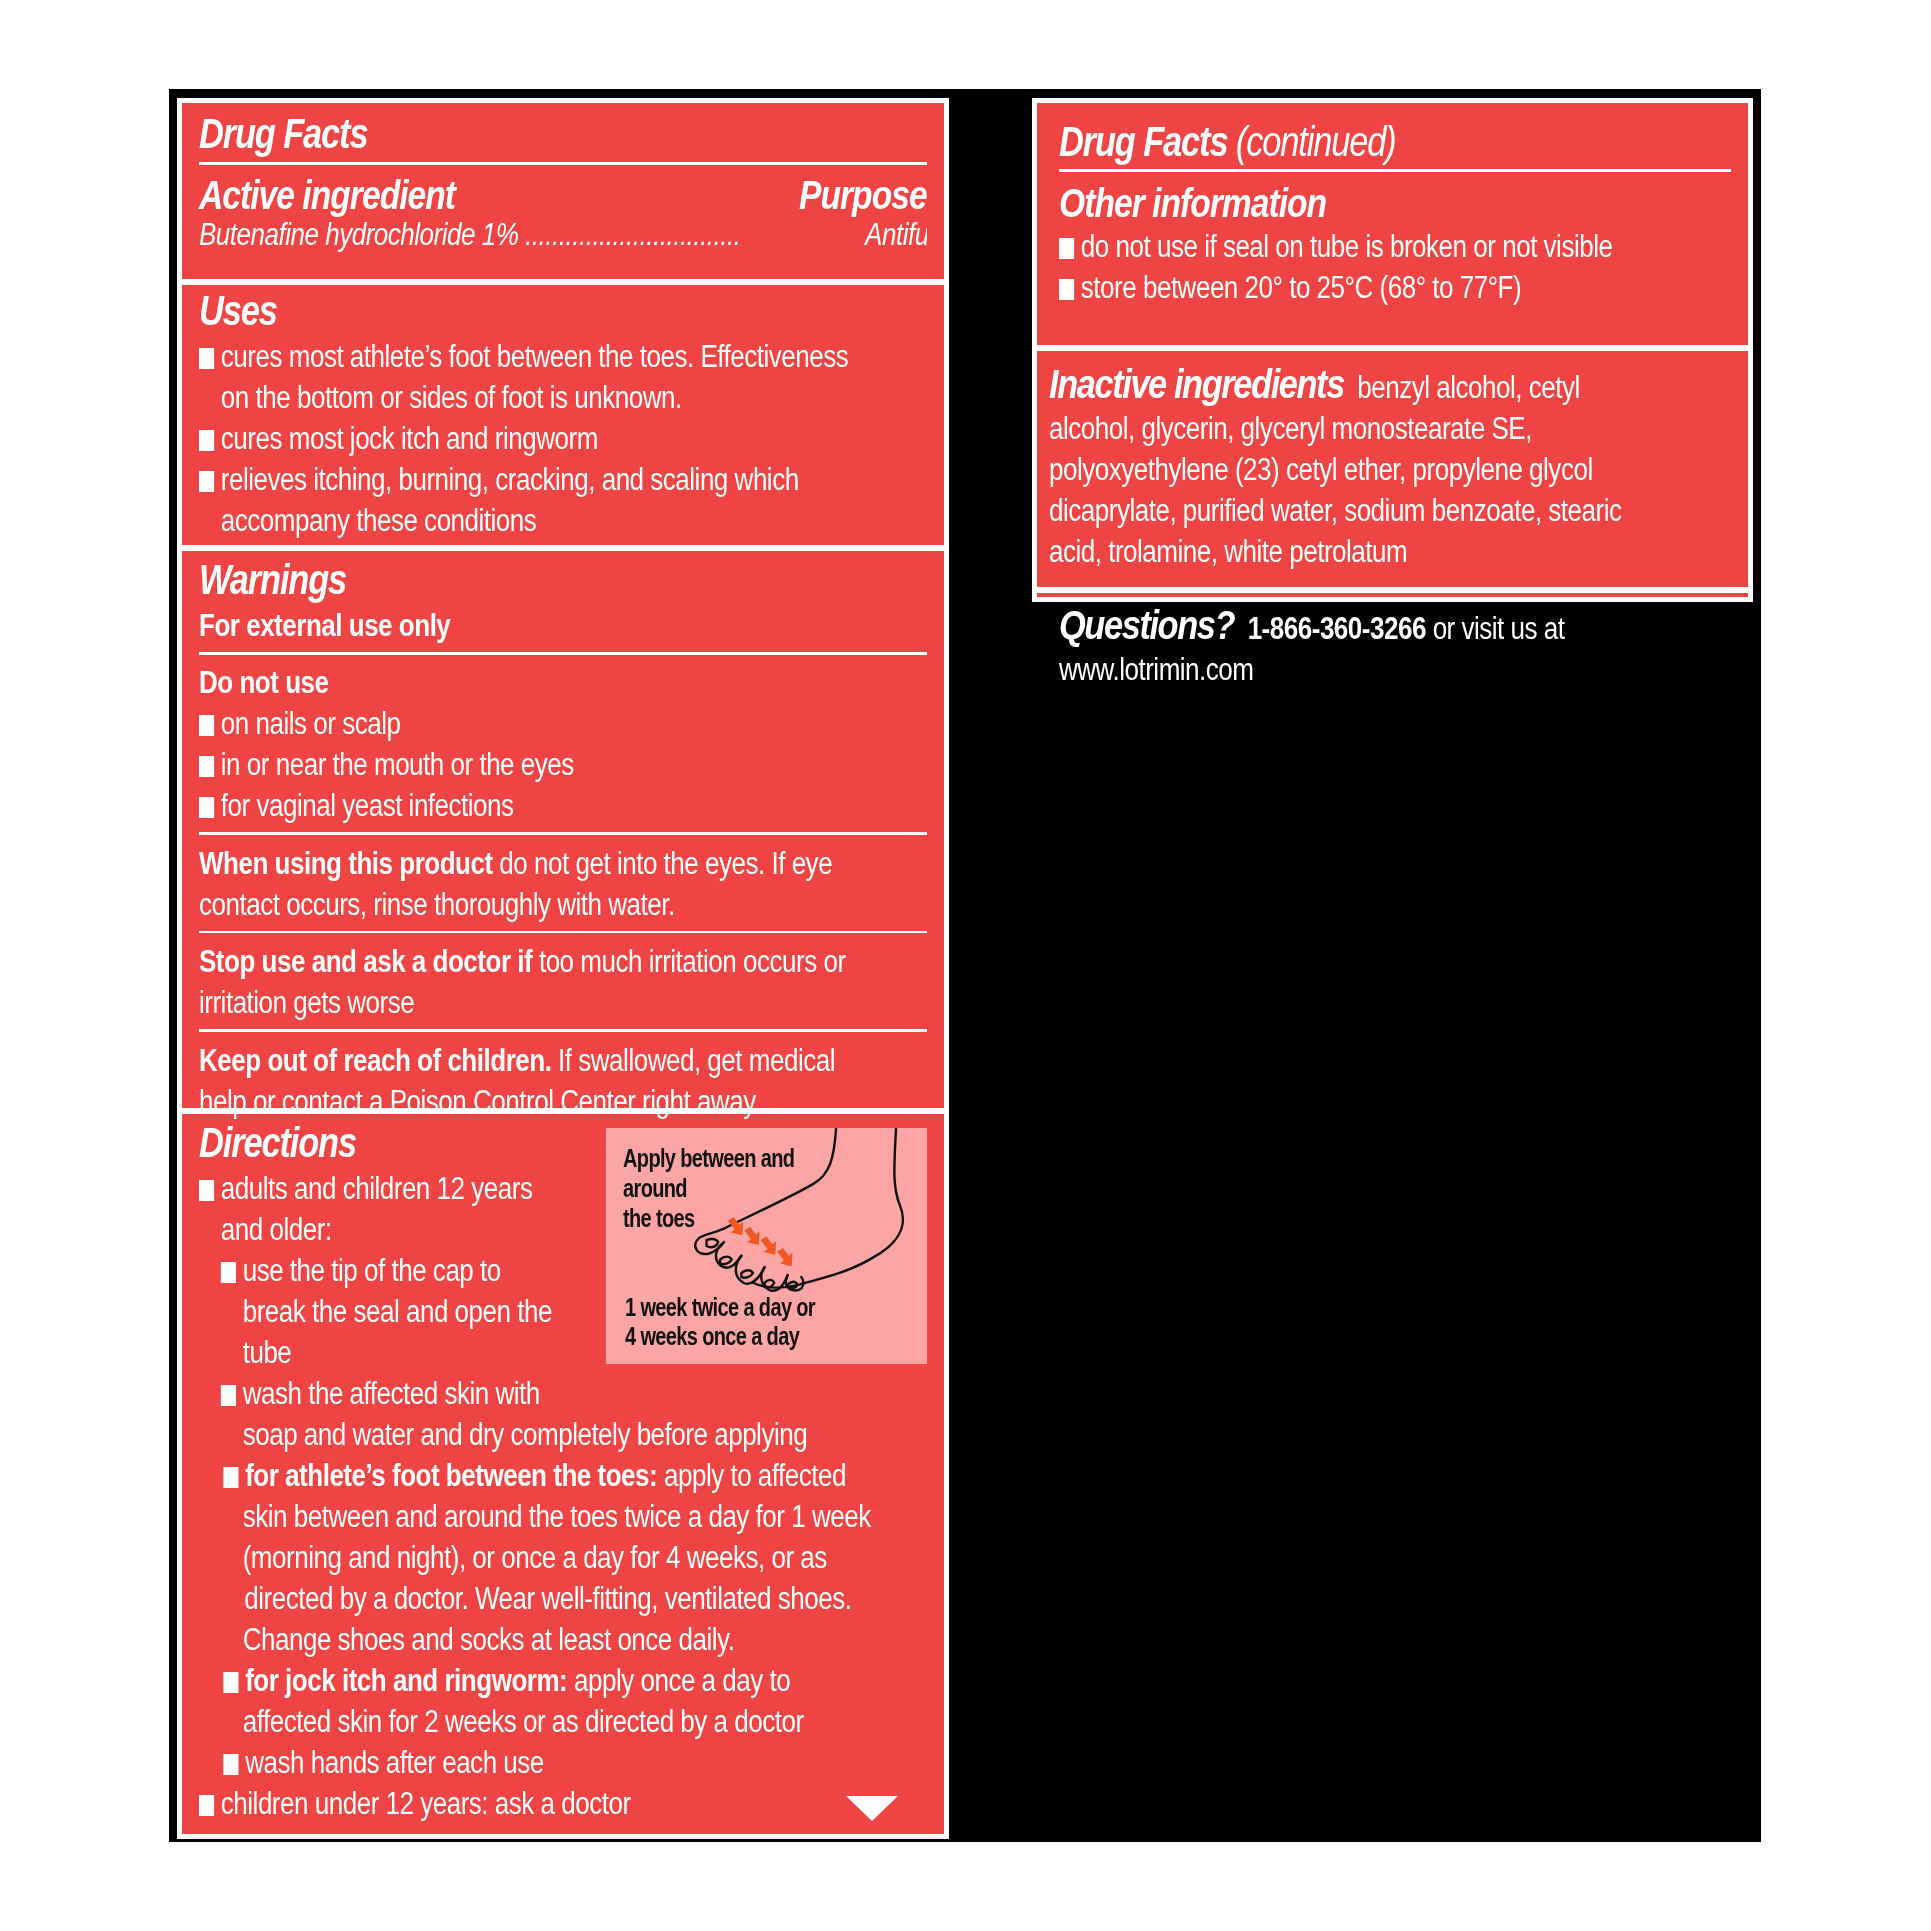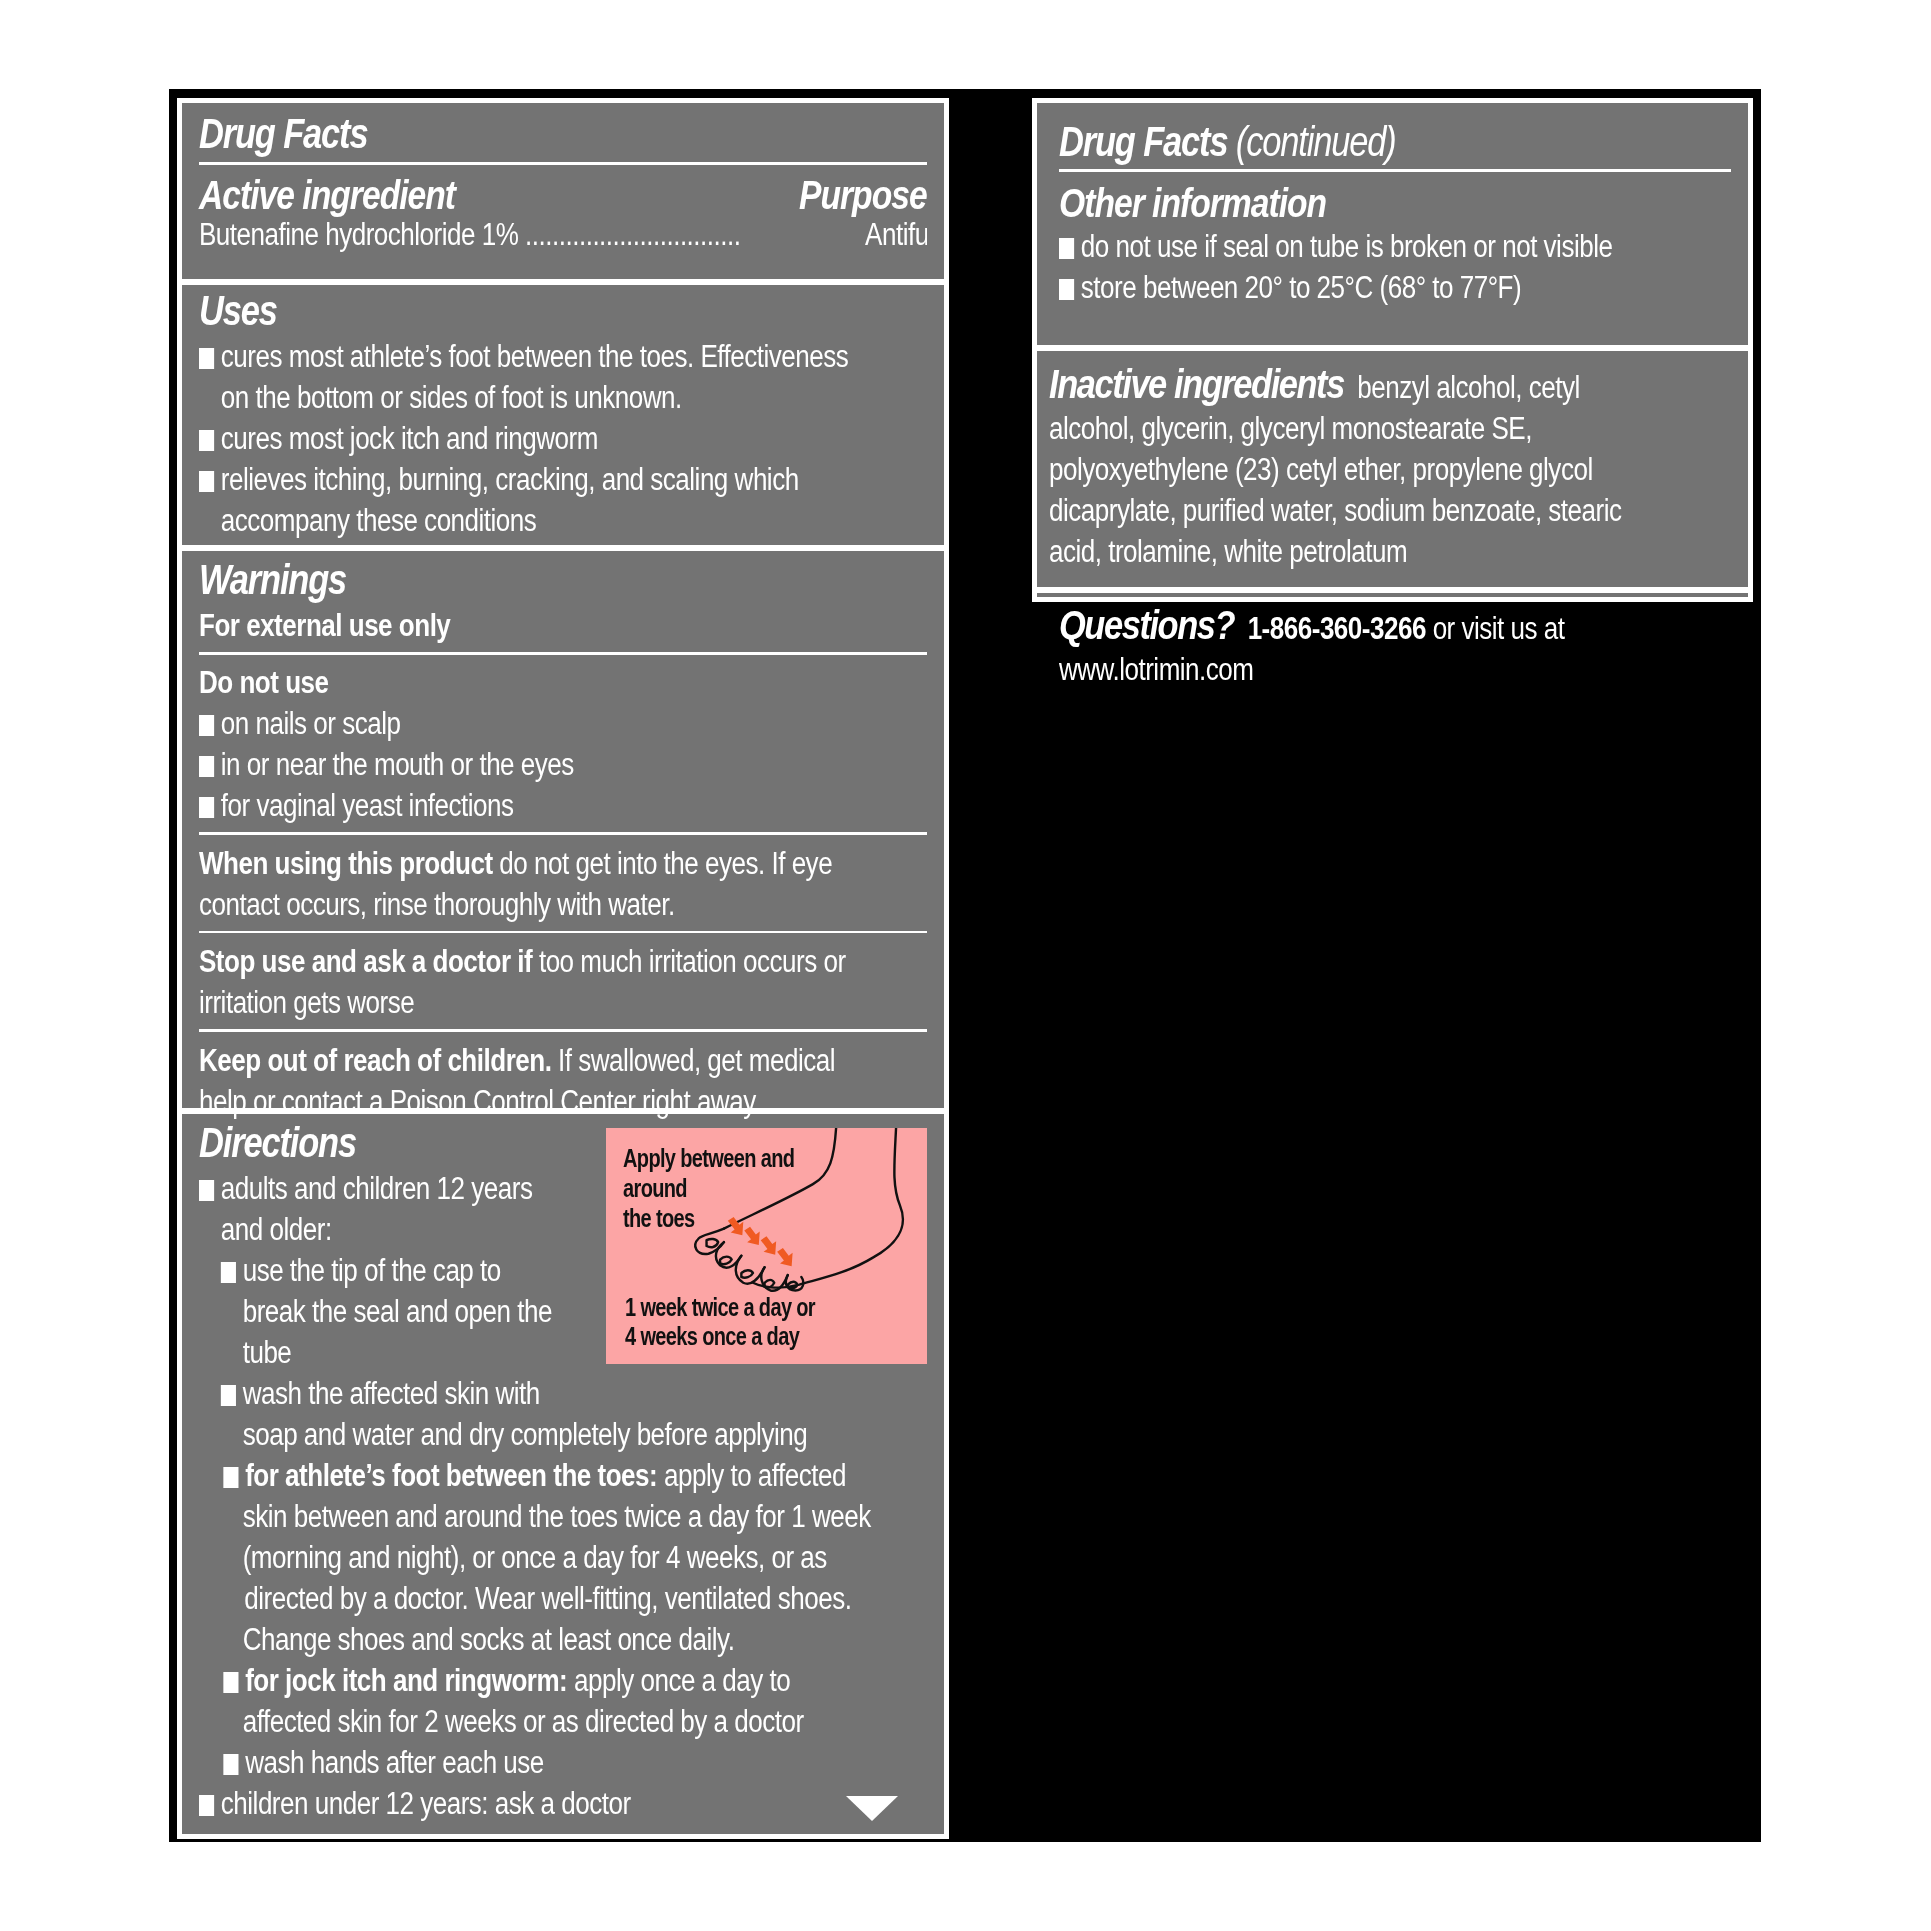--- a/index.html
+++ b/index.html
@@ -1,19 +1,19 @@
 <!DOCTYPE html>
 <html><head>
   <meta charset="utf-8">
   <style>
     html, body { margin: 0; padding: 0; background: #ffffff; }
     body { width: 1931px; height: 1931px; position: relative; overflow: hidden;
            font-family: "Liberation Sans", "DejaVu Sans", sans-serif; color: #ffffff; }
     .outer { position: absolute; left: 169px; top: 89px; width: 1592px; height: 1753px; background: #000; }
-    .panel { position: absolute; border: 5.8px solid #ffffff; background: #737373; box-sizing: border-box; }
+    .panel { position: absolute; border: 5.8px solid #ffffff; background: #ef4444; box-sizing: border-box; }
     .left-panel { left: 177px; top: 98px; width: 772px; height: 1741px; }
     .right-panel { left: 1032px; top: 98px; width: 721px; height: 504px; }
     .section { position: absolute; left: 0; right: 0; box-sizing: border-box; padding: 0 17.4px 0 17.4px; }
     .hbar { position: absolute; left: 0; right: 0; height: 5.8px; background: #fff; }
     .rule { height: 2.9px; background: #fff; margin: 5.8px 0 7.7px 0; }
     .title { font-style: italic; font-weight: bold; font-size: 42px; line-height: 50px; letter-spacing: -1.4px;
              transform: scaleX(0.82); transform-origin: left center; white-space: nowrap; display: inline-block; }
     .subtitle { font-style: italic; font-weight: bold; font-size: 41px; line-height: 46px; letter-spacing: -1.2px;
                 transform: scaleX(0.82); transform-origin: left center; white-space: nowrap; display: inline-block; }
     .txt { font-size: 31px; line-height: 41px; letter-spacing: -0.6px; transform: scaleX(0.84); transform-origin: left center;
@@ -36,21 +36,21 @@
 <div class="panel left-panel">
 
   <div class="section" style="top:0;">
     <div style="height:5.8px"></div>
     <span class="title">Drug Facts</span>
     <div class="rule" style="margin-top:2.9px;"></div>
     <div class="row" style="height:42px;gap:36px;">
       <span class="subtitle" style="font-size:41px;">Active ingredient</span>
       <span class="subtitle right-align" style="font-size:41px;">Purpose</span>
     </div>
-    <div class="row" style="height:41px; overflow:hidden;">
+    <div class="row" style="height:41px; overflow:hidden;font-style:italic;">
       <span class="txt" style="display:inline-block;">
         <span>Butenafine hydrochloride 1%</span>
         <span>................................</span>
       </span>
       <span class="txt right-align" style="display:inline-block;">Antifungal</span>
     </div>
   </div>
   <div class="hbar" style="top:176px;"></div>
 
   <div class="section" style="top:183px;">

